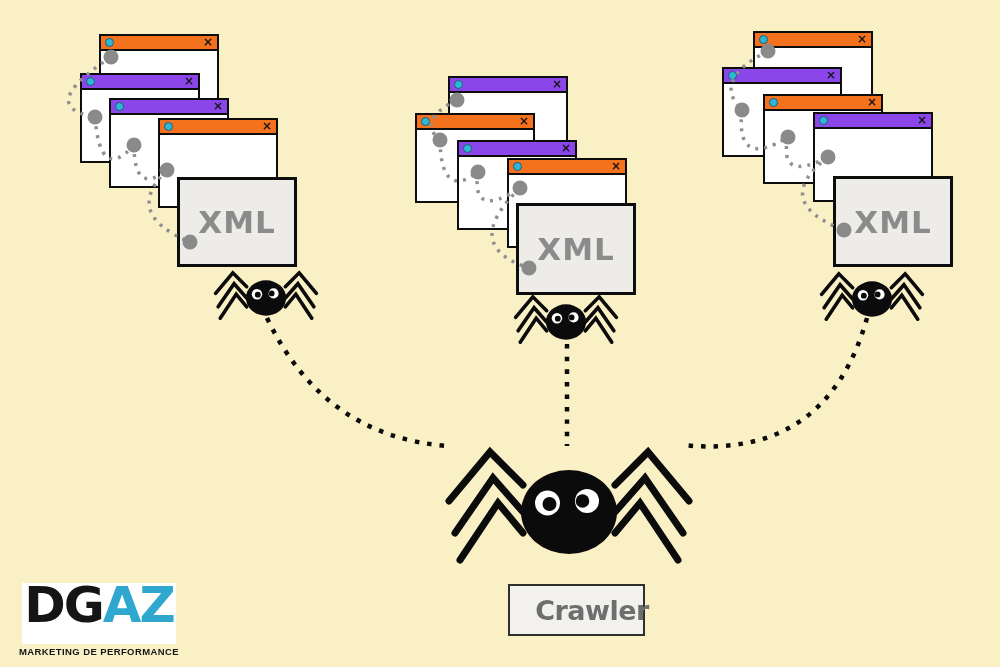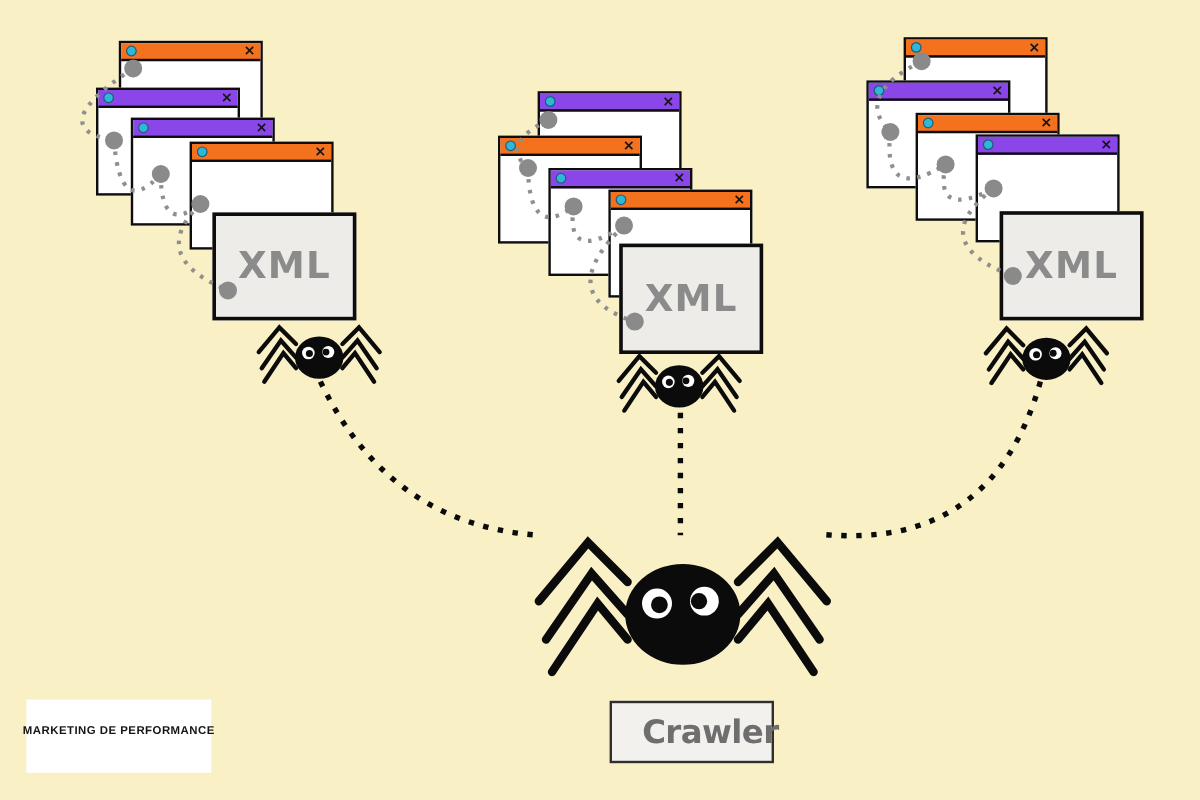--- a/index.html
+++ b/index.html
@@ -140,20 +140,21 @@
         <circle cx="18" cy="-11" r="12" fill="#FFFFFF"></circle>
         <circle cx="13.5" cy="-11" r="6.8" fill="#0B0B0B"></circle>
       </g>
     </svg>
 
   <div class="crawler-box">
     <span class="crawler-label">Crawler</span>
   </div>
 
   <div class="logo">
+    <div class="logo-word"><span class="logo-dg">DG</span><span class="logo-az">AZ</span></div>
     <div class="logo-tagline">MARKETING DE PERFORMANCE</div>
   </div>
 
 <div class="browser-window" style="left: 99px; top: 34px; width: 120px; height: 90px; z-index: 1;">
       <div class="titlebar" style="background: rgb(244, 113, 29);">
         <span class="traffic-dot"></span>
         <span class="close-glyph">×</span>
       </div>
       <div class="window-body"></div>
     </div>

